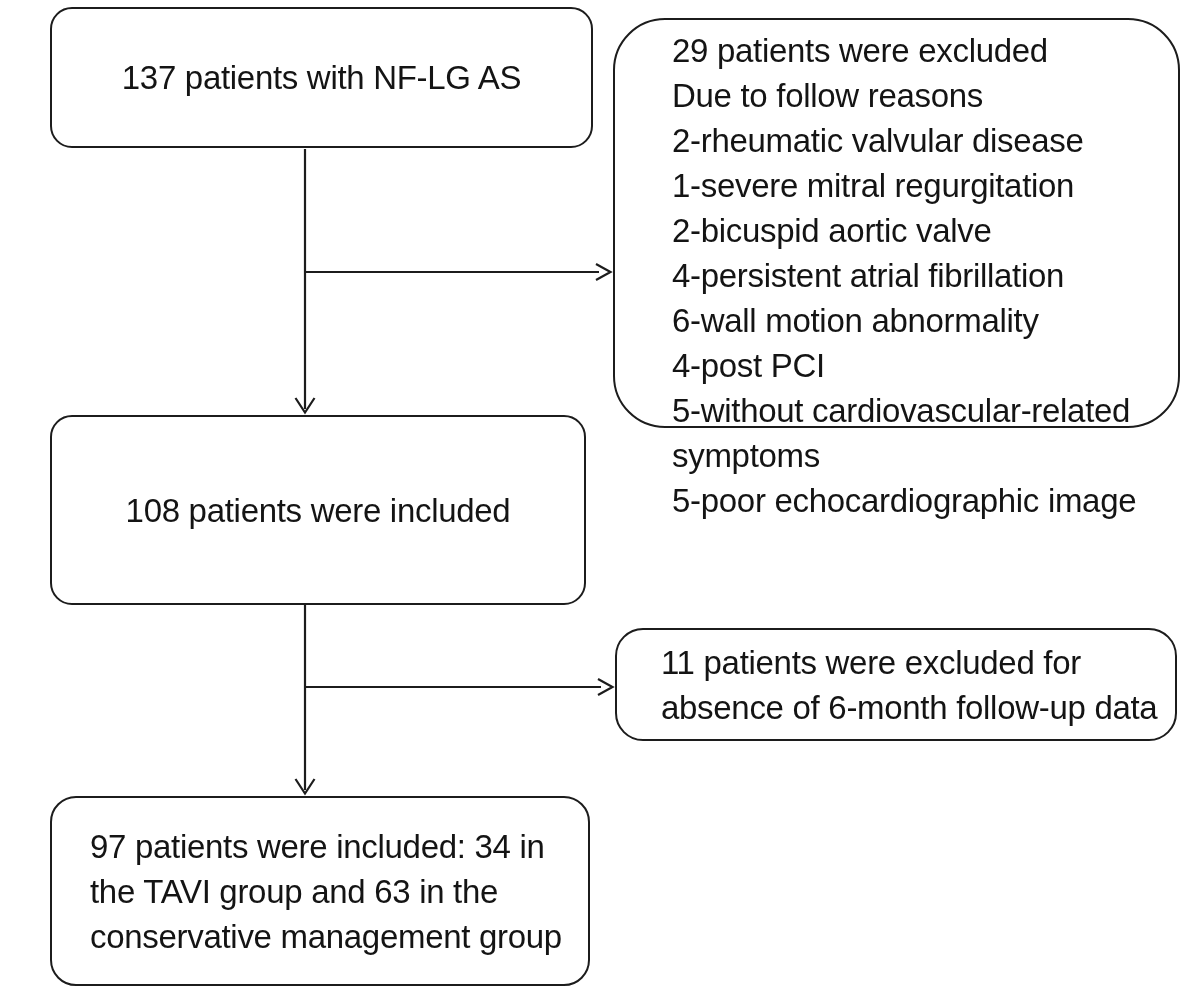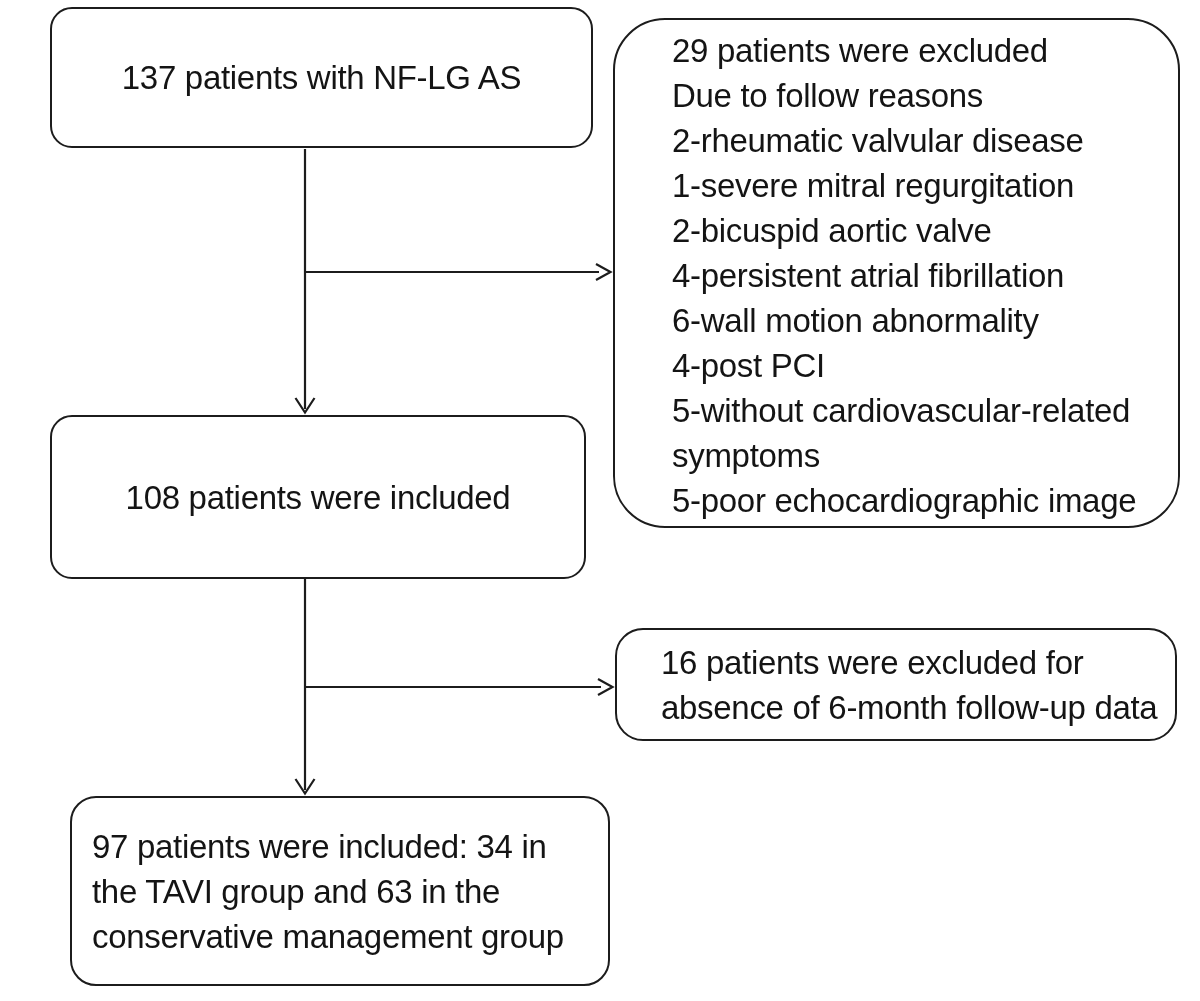--- a/index.html
+++ b/index.html
@@ -23,37 +23,36 @@
     font-size:33px;
     line-height:45px;
     white-space:pre;
     letter-spacing:-0.3px;
   }
   .box-enrolled{
     left:50px;top:7px;width:543px;height:141px;border-radius:22px;
     display:flex;align-items:center;justify-content:center;text-align:center;
   }
   .box-excluded-initial{
-    left:613px;top:18px;width:567px;height:510px;border-radius:52px;
+    left:613px;top:18px;width:567px;height:410px;border-radius:52px;
     padding:8px 8px 0 57px;
   }
   .box-included{
-    left:50px;top:415px;width:536px;height:164px;border-radius:22px;
+    left:50px;top:415px;width:536px;height:190px;border-radius:22px;
     display:flex;align-items:center;justify-content:center;text-align:center;
   }
   .box-excluded-followup{
     left:615px;top:628px;width:562px;height:113px;border-radius:28px;
     display:flex;align-items:center;
     padding-left:44px;
   }
   .box-final{
     left:50px;top:796px;width:540px;height:190px;border-radius:26px;
     display:flex;align-items:center;
-    padding-left:20px;
-    margin-left:20px;
+    padding-left:38px;
   }
 </style>
 </head>
 <body>
 
 <div class="canvas">
 
   <svg class="arrows" width="1200" height="1001" viewBox="0 0 1200 1001">
     <g>
       <path d="M305 149 V409"></path>
@@ -89,21 +88,21 @@
 5-without cardiovascular-related
 symptoms
 5-poor echocardiographic image</span>
   </div>
 
   <div class="box box-included">
     <span class="box-text">108 patients were included</span>
   </div>
 
   <div class="box box-excluded-followup">
-    <span class="box-text">16 patients were excluded for
+    <span class="box-text">11 patients were excluded for
 absence of 6-month follow-up data</span>
   </div>
 
   <div class="box box-final">
     <span class="box-text">97 patients were included: 34 in
 the TAVI group and 63 in the
 conservative management group</span>
   </div>
 
 </div>

